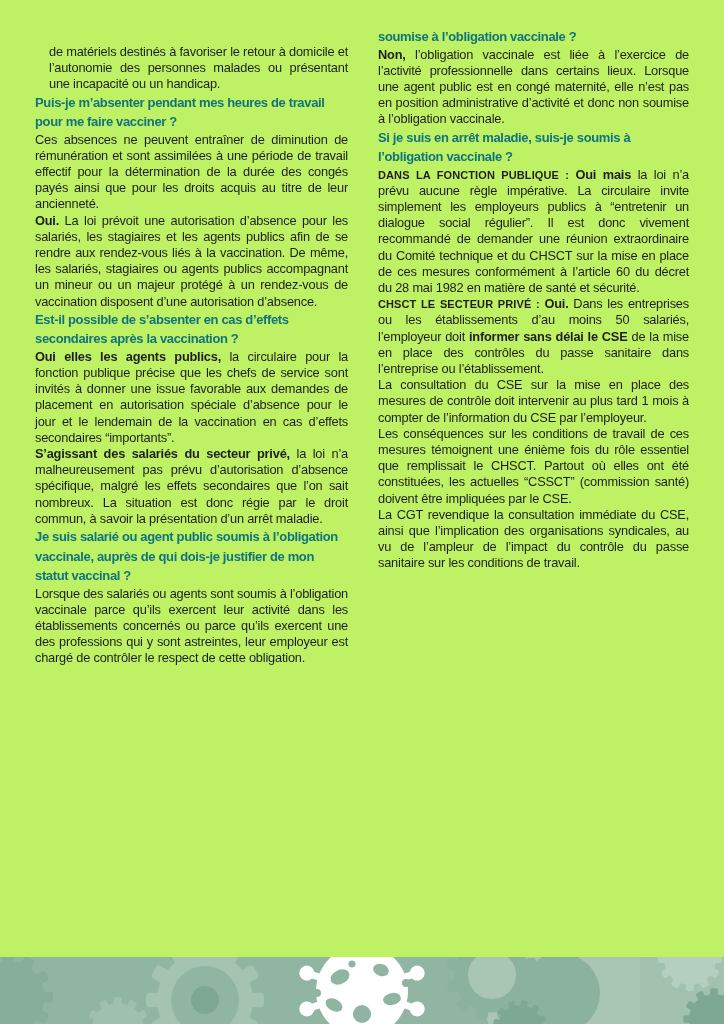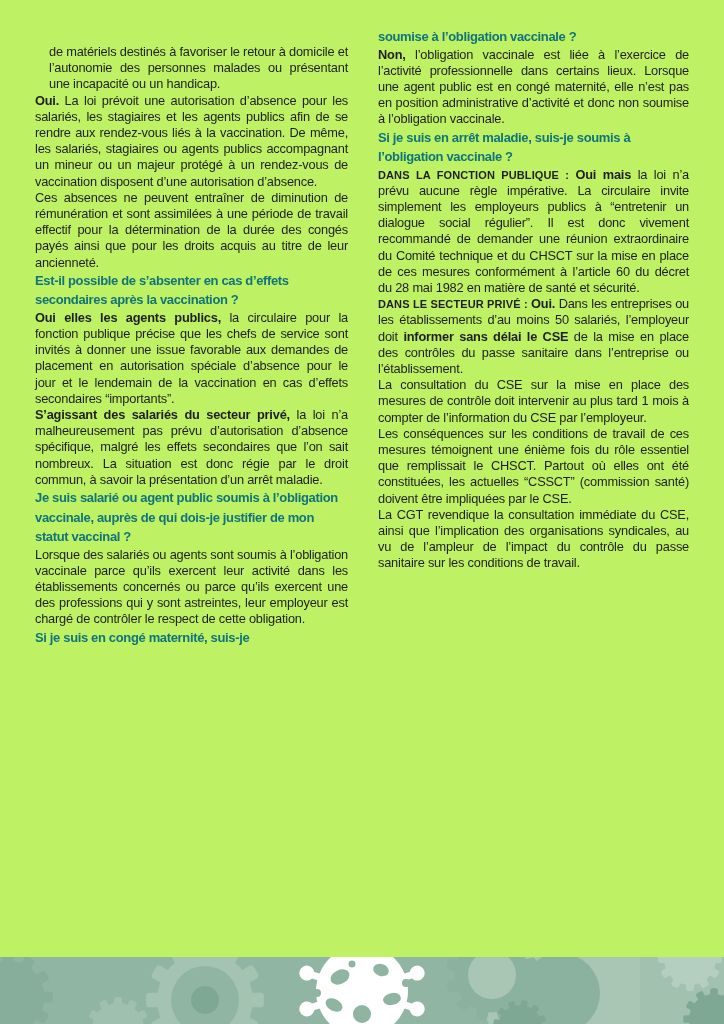--- a/index.html
+++ b/index.html
@@ -37,41 +37,41 @@
   .footer svg{position:absolute;left:0;top:0;display:block;}
 </style>
 </head>
 <body>
 
 <div class="page">
 
   <div class="col col-left">
     <p class="indent">de matériels destinés à favoriser le retour à domicile et l’autonomie des personnes malades ou présentant une incapacité ou un handicap.</p>
 
+    <h2 class="q mt-20 mb-4">Puis-je m’absenter pendant mes heures de travail pour me faire vacciner ?</h2>
+    <p>Ces absences ne peuvent entraîner de diminution de rémunération et sont assimilées à une période de travail effectif pour la détermination de la durée des congés payés ainsi que pour les droits acquis au titre de leur ancienneté.</p>
     <p><b class="lead">Oui.</b><span> La loi prévoit une autorisation d’absence pour les salariés, les stagiaires et les agents publics afin de se rendre aux rendez-vous liés à la vaccination. De même, les salariés, stagiaires ou agents publics accompagnant un mineur ou un majeur protégé à un rendez-vous de vaccination disposent d’une autorisation d’absence.</span></p>
-    <p>Ces absences ne peuvent entraîner de diminution de rémunération et sont assimilées à une période de travail effectif pour la détermination de la durée des congés payés ainsi que pour les droits acquis au titre de leur ancienneté.</p>
 
     <h2 class="q mt-28 mb-4">Est-il possible de s’absenter en cas d’ef­fets secondaires après la vaccination ?</h2>
     <p><b class="lead">Oui elles les agents publics,</b><span> la circulaire pour la fonction publique précise que les chefs de ser­vice sont invités à donner une issue favorable aux demandes de placement en autorisation spéciale d’absence pour le jour et le lendemain de la vaccination en cas d’effets secondaires “importants”.</span></p>
     <p><b class="lead">S’agissant des salariés du secteur privé,</b><span> la loi n’a malheureusement pas prévu d’autorisation d’absence spécifique, malgré les effets secondaires que l’on sait nombreux. La situation est donc régie par le droit commun, à savoir la présentation d’un arrêt maladie.</span></p>
 
     <h2 class="q mt-28">Je suis salarié ou agent public soumis à l’obligation vaccinale, auprès de qui dois-je justifier de mon statut vaccinal ?</h2>
     <p class="mt-14">Lorsque des salariés ou agents sont soumis à l’obli­gation vaccinale parce qu’ils exercent leur activité dans les établissements concernés ou parce qu’ils exercent une des professions qui y sont astreintes, leur employeur est chargé de contrôler le respect de cette obligation.</p>
 
-    <h2 class="q mt-28">Si je suis en congé maternité, suis-je</h2>
   </div>
 
   <div class="col col-right">
     <h2 class="q">soumise à l’obligation vaccinale ?</h2>
     <p class="mt-32"><b class="lead">Non,</b><span> l’obligation vaccinale est liée à l’exercice de l’activité professionnelle dans certains lieux. Lorsque une agent public est en congé maternité, elle n’est pas en position administrative d’activité et donc non soumise à l’obligation vaccinale.</span></p>
 
     <h2 class="q mt-42 mb-4">Si je suis en arrêt maladie, suis-je sou­mis à l’obligation vaccinale ?</h2>
 
     <p class="mt-8"><span class="caps">DANS LA FONCTION PUBLIQUE : </span><b class="lead">Oui mais</b><span> la loi n’a prévu aucune règle impérative. La circulaire invite simplement les employeurs publics à “entretenir un dialogue social régulier”. Il est donc vivement recommandé de demander une réunion extraordi­naire du Comité technique et du CHSCT sur la mise en place de ces mesures conformément à l’article 60 du décret du 28 mai 1982 en matière de santé et sécurité.</span></p>
-    <p><span class="caps">DANS LE SECTEUR PRIVÉ : </span><b class="lead">Oui.</b><span> Dans les entre­prises ou les établissements d’au moins 50 salariés, l’employeur doit </span><b class="lead">informer sans délai le CSE</b><span> de la mise en place des contrôles du passe sanitaire dans l’entreprise ou l’établissement.</span></p>
+    <p><span class="caps">CHSCT LE SECTEUR PRIVÉ : </span><b class="lead">Oui.</b><span> Dans les entre­prises ou les établissements d’au moins 50 salariés, l’employeur doit </span><b class="lead">informer sans délai le CSE</b><span> de la mise en place des contrôles du passe sanitaire dans l’entreprise ou l’établissement.</span></p>
     <p>La consultation du CSE sur la mise en place des mesures de contrôle doit intervenir au plus tard 1 mois à compter de l’information du CSE par l’em­ployeur.</p>
     <p>Les conséquences sur les conditions de travail de ces mesures témoignent une énième fois du rôle essentiel que remplissait le CHSCT. Partout où elles ont été constituées, les actuelles “CSSCT” (commis­sion santé) doivent être impliquées par le CSE.</p>
     <p>La CGT revendique la consultation immédiate du CSE, ainsi que l’implication des organisations syn­dicales, au vu de l’ampleur de l’impact du contrôle du passe sanitaire sur les conditions de travail.</p>
   </div>
 
   <div class="footer">
     <svg width="724" height="67" viewBox="0 0 724 67" aria-hidden="true">
       <defs>
         <g id="gear">
           <circle r="52"></circle>

